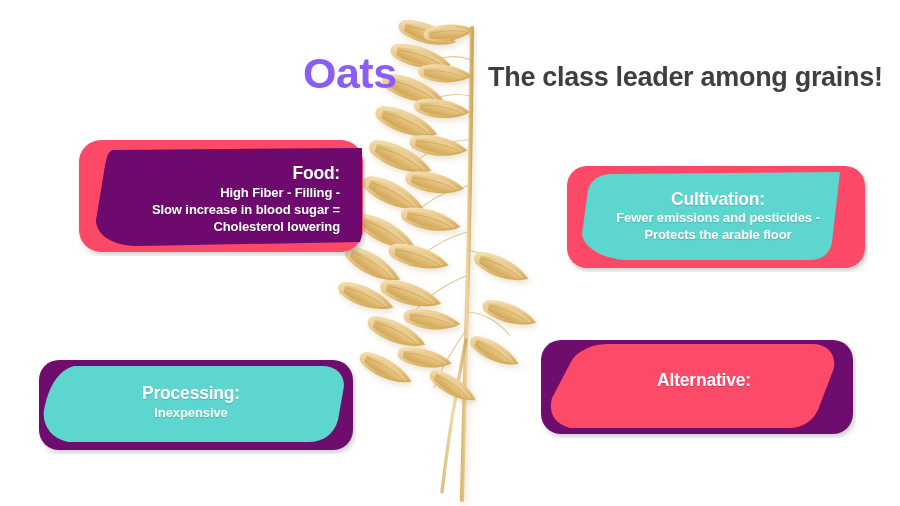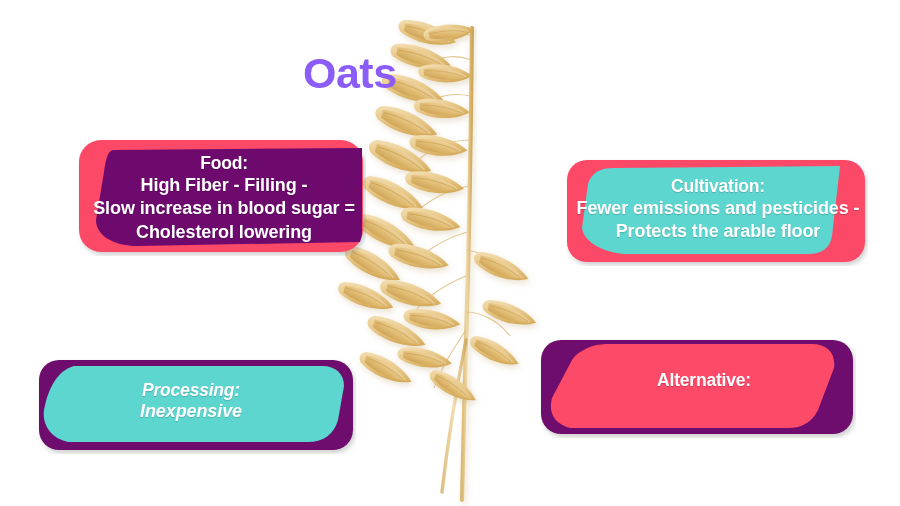--- a/index.html
+++ b/index.html
@@ -88,32 +88,32 @@
     box-sizing: border-box;
   }
   .card-heading {
     font-size: 17.5px;
     font-weight: bold;
     line-height: 1.18;
     letter-spacing: -0.2px;
     text-shadow: 0 1px 1px rgba(0,0,0,0.18);
   }
   .card-line {
-    font-size: 18px;
+    font-size: 13px;
     font-weight: bold;
     line-height: 1.32;
     letter-spacing: -0.1px;
     text-shadow: 0 1px 1px rgba(0,0,0,0.18);
     white-space: nowrap;
   }
 
   
-  #card-food .card-text     { padding: 4px 26px 0 30px; }
+  #card-food .card-text     { padding: 4px 26px 0 30px; align-items: flex-end; }
   #card-cultivation .card-text { padding: 4px 24px 8px 26px; }
-  #card-processing .card-text  { padding: 2px 34px 10px 22px; font-style: italic; }
+  #card-processing .card-text  { padding: 2px 34px 10px 22px; }
   #card-alternative .card-text { padding: 2px 26px 18px 38px; }
 </style>
 </head>
 <body>
 
 <div id="stage">
 
   <svg class="oat-plant" viewBox="0 0 260 506">
     <defs>
       <linearGradient id="gK" x1="0" y1="0" x2="1" y2="1">
@@ -234,40 +234,41 @@
           <use href="#spk"></use>
         </g>
       <g transform="translate(106,370) rotate(30) scale(0.90)">
           <use href="#spk"></use>
         </g>
     </g>
   </svg>
 
   <div class="page-title">Oats</div>
 
+  <div class="page-tagline">The class leader among grains!</div>
 
   <div class="card" id="card-food" style="left:78px; top:138px; width:288px; height:118px;">
     <svg width="288" height="118" viewBox="0 0 288 118">
       <defs>
         <filter id="shF" x="-12%" y="-18%" width="130%" height="150%">
           <feDropShadow dx="2" dy="3" stdDeviation="2.6" flood-color="#777" flood-opacity="0.35"></feDropShadow>
         </filter>
       </defs>
       <rect x="1" y="2" width="284" height="112" rx="22" ry="22" fill="#fc4a68" filter="url(#shF)"></rect>
       <path d="M36 12 L284 10 L284 96 L282 104 L60 108 C 36 108 18 98 18 82 L26 34 C 28 20 30 12 36 12 Z" fill="#6e0a6e"></path>
     </svg>
     <div class="card-text">
       <div class="card-heading">Food:</div>
       <div class="card-line">High Fiber - Filling -</div>
       <div class="card-line">Slow increase in blood sugar =</div>
       <div class="card-line">Cholesterol lowering</div>
     </div>
   </div>
 
-  <div class="card" id="card-cultivation" style="left:566px; top:158px; width:302px; height:108px;">
+  <div class="card" id="card-cultivation" style="left:566px; top:164px; width:302px; height:108px;">
     <svg width="302" height="108" viewBox="0 0 302 108">
       <defs>
         <filter id="shC" x="-12%" y="-18%" width="130%" height="150%">
           <feDropShadow dx="2" dy="3" stdDeviation="2.6" flood-color="#777" flood-opacity="0.35"></feDropShadow>
         </filter>
       </defs>
       <rect x="1" y="2" width="298" height="102" rx="20" ry="20" fill="#fc4a68" filter="url(#shC)"></rect>
       <path d="M22 26 C 26 14 34 10 48 10 L274 8 L266 78 C 264 90 256 96 242 96 L58 96 C 36 94 18 84 16 70 Z" fill="#5ed6d0"></path>
     </svg>
     <div class="card-text">

